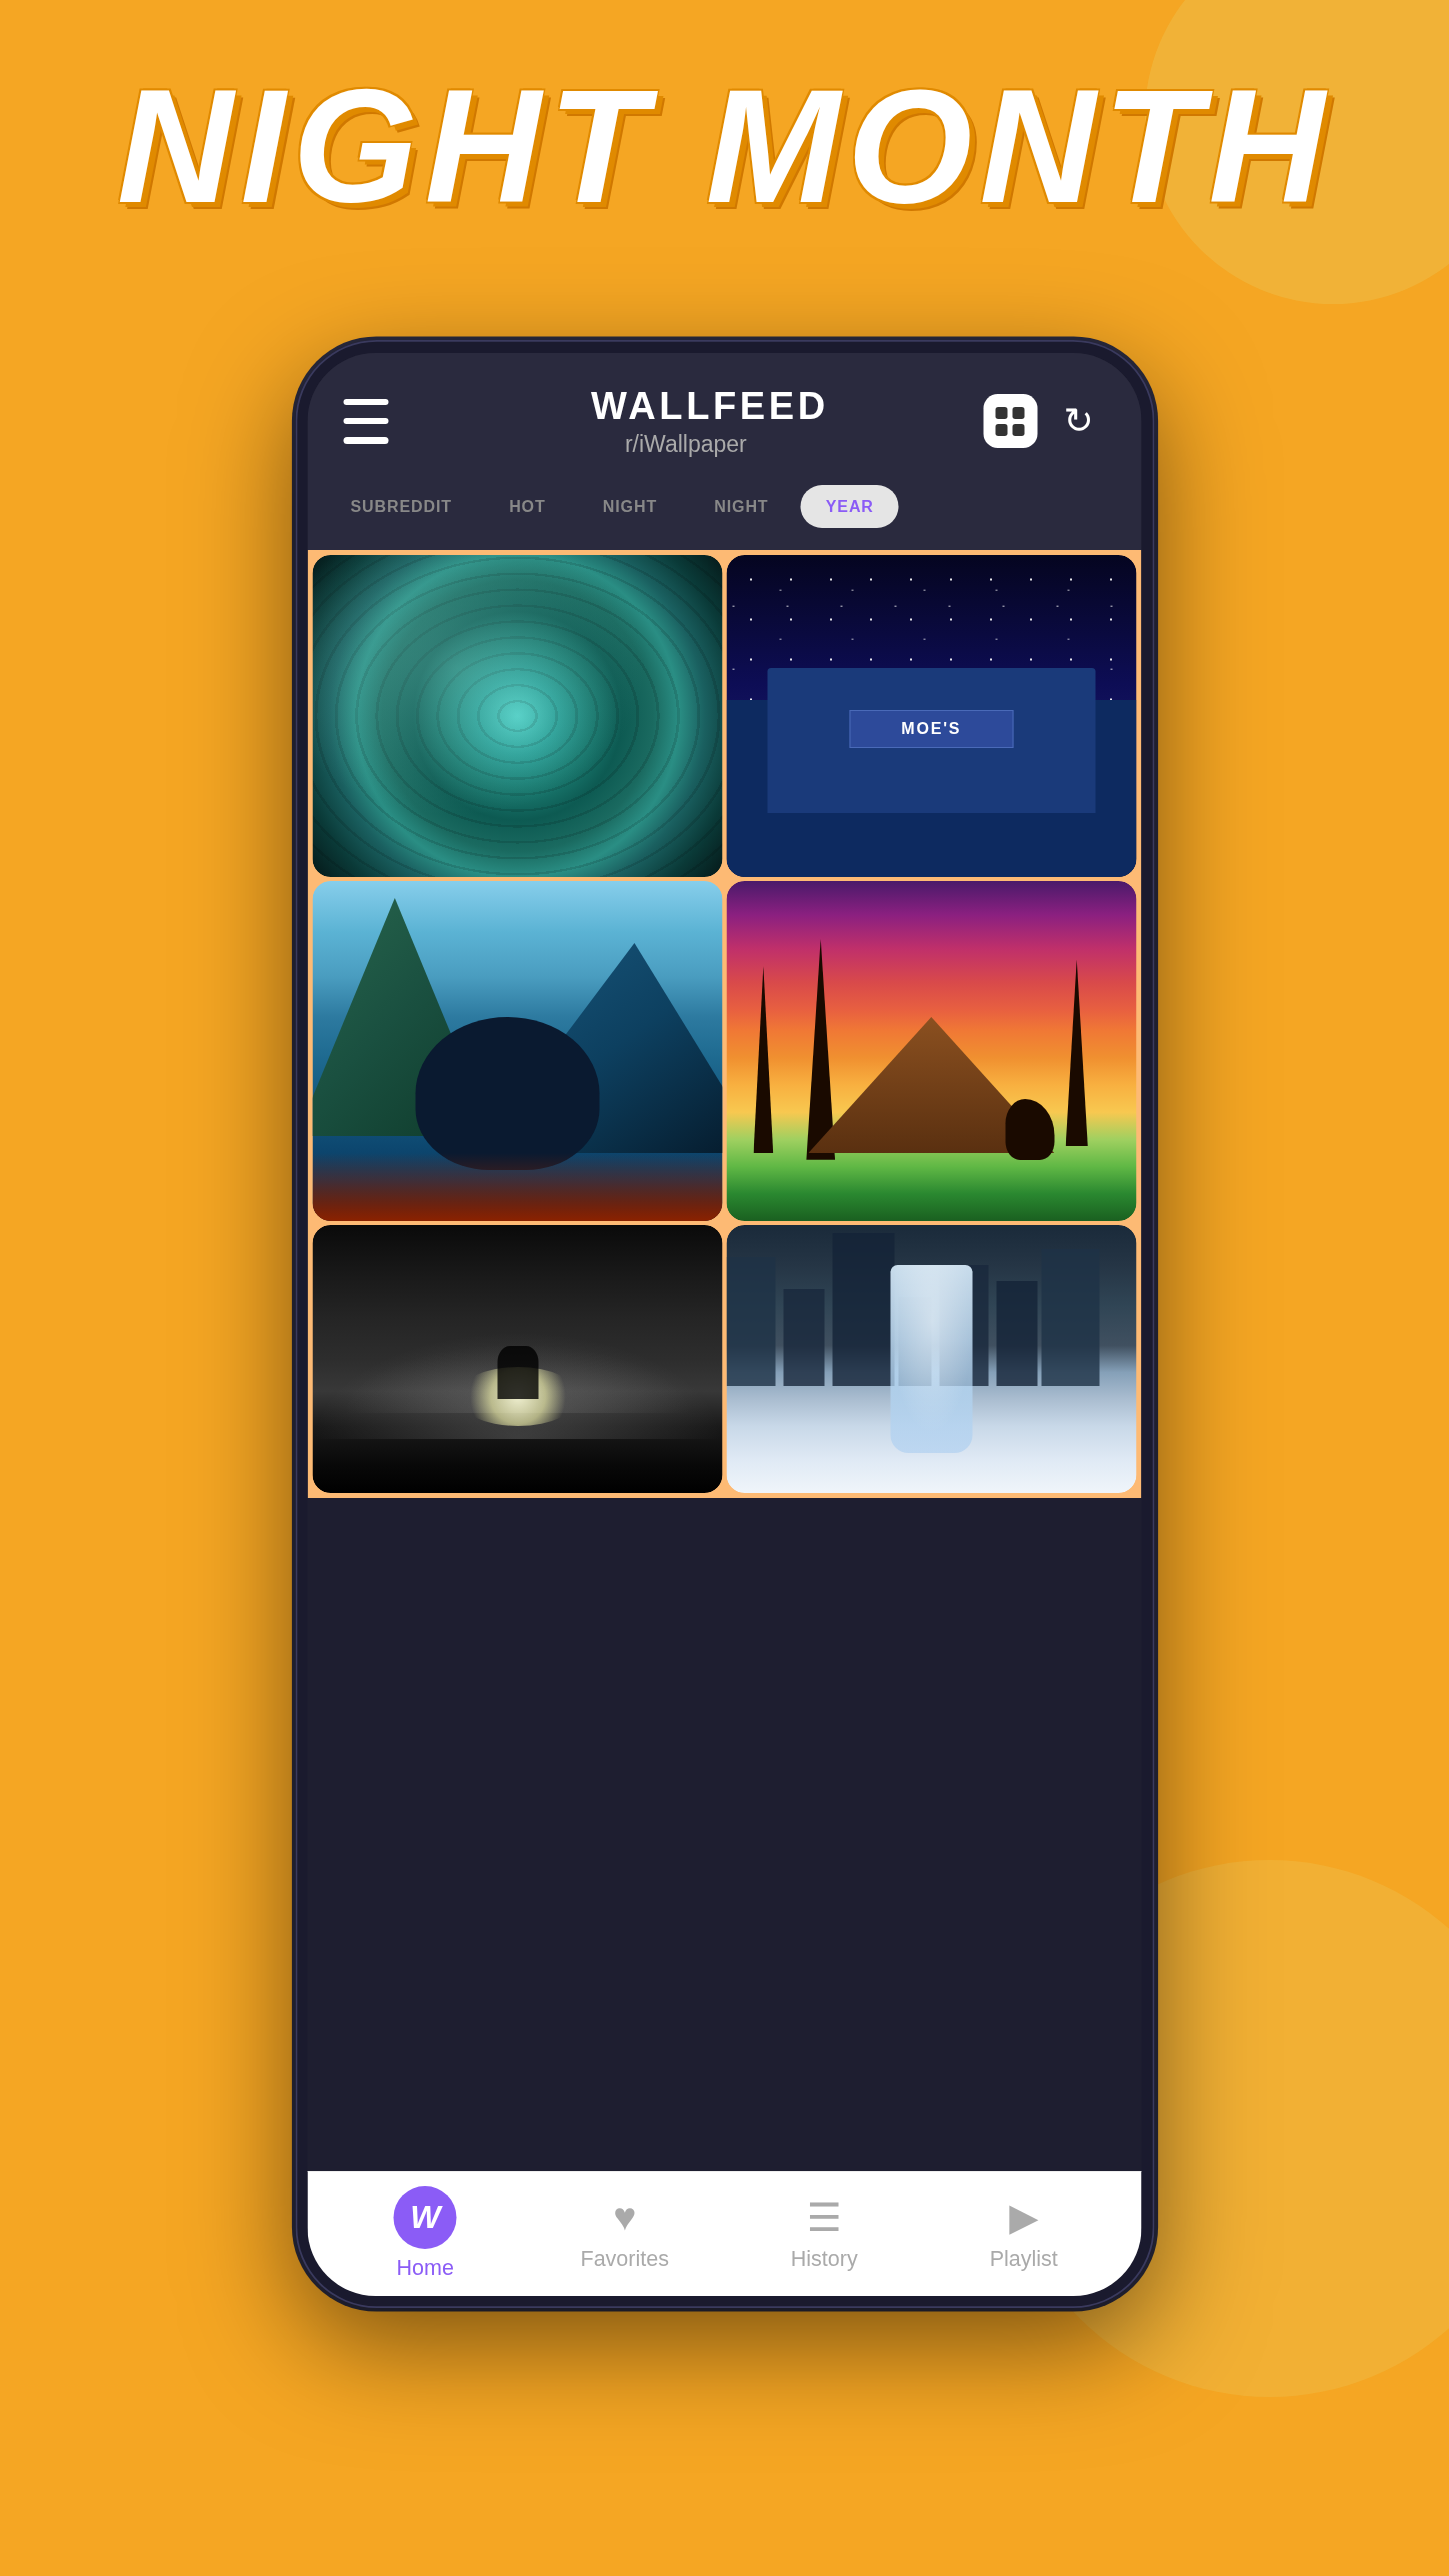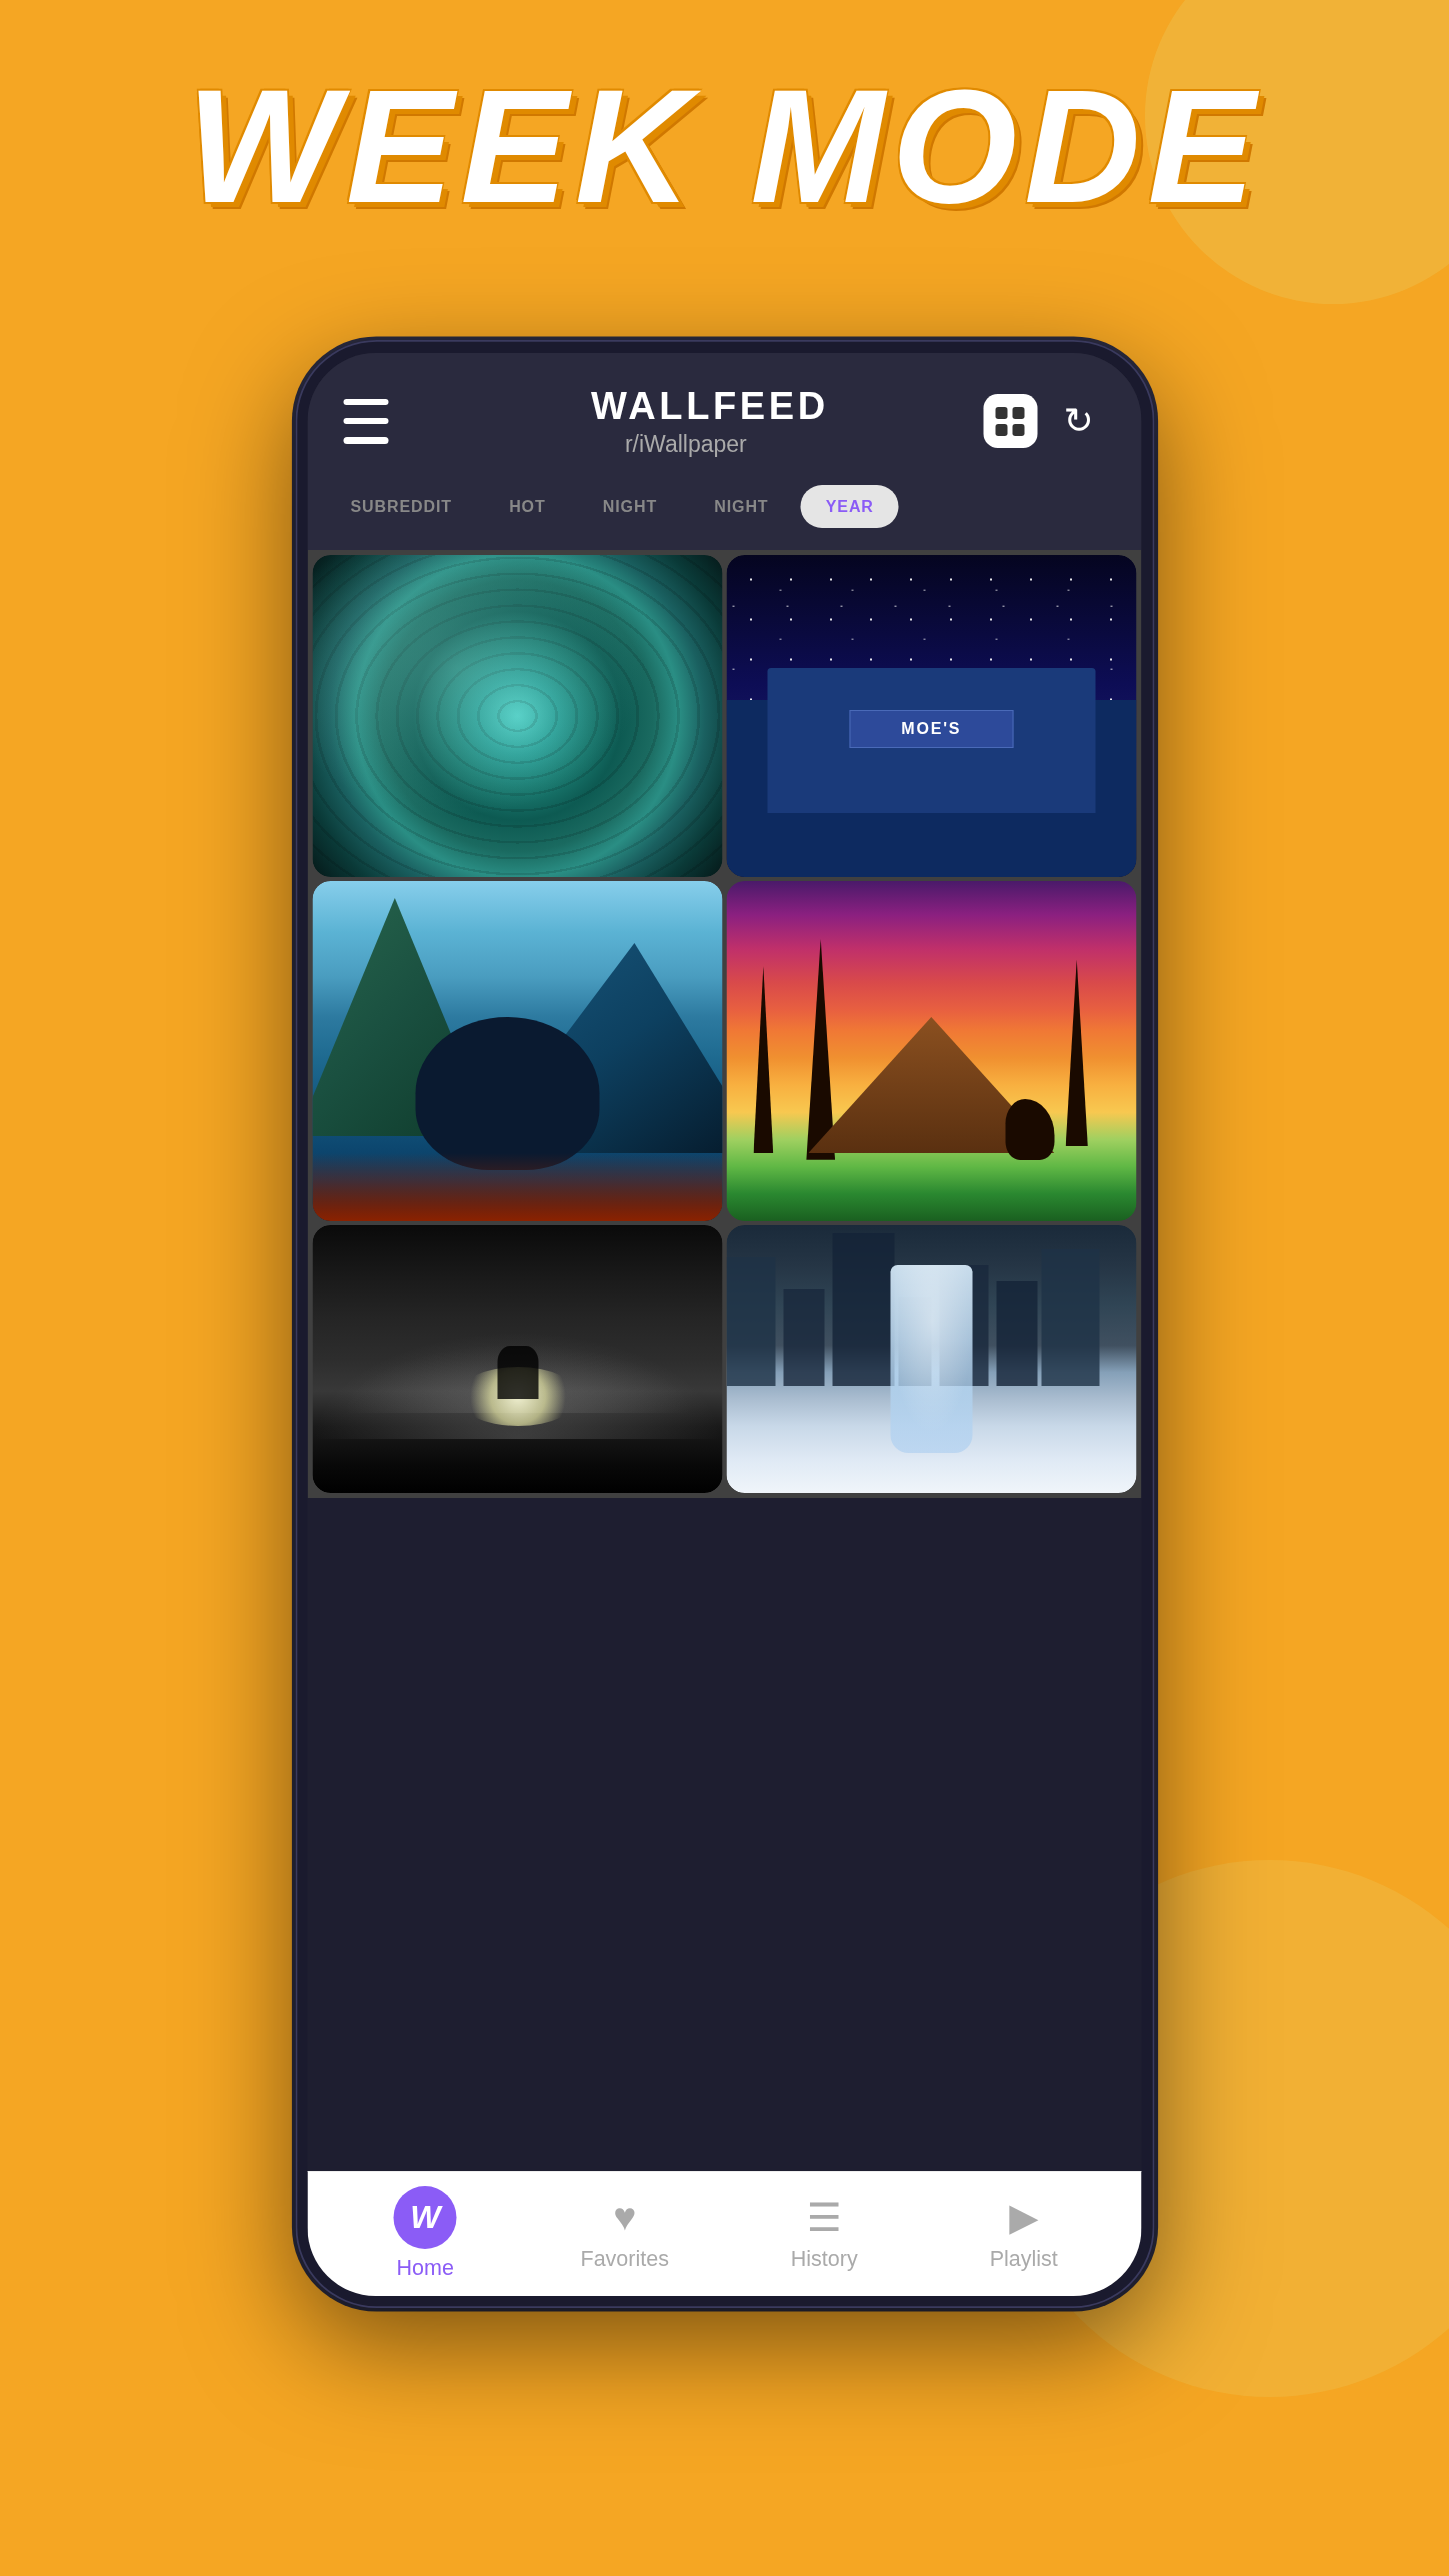--- a/index.html
+++ b/index.html
@@ -201,21 +201,21 @@
       background: #e5e5e5;
       color: #8B5CF6;
     }
 
     
     .image-grid {
       display: grid;
       grid-template-columns: 1fr 1fr;
       gap: 4px;
       padding: 5.4px;
-      background: #404040;
+      background: #fdba74;
       flex: 1;
     }
 
     .grid-item {
       border-radius: 18px;
       overflow: hidden;
       position: relative;
     }
 
     
@@ -278,21 +278,21 @@
       height: calc(100% - 125px);
       overflow: hidden;
     }
   </style>
 </head>
 <body>
 
 <div class="bg-circle-top-right"></div>
 <div class="bg-circle-bottom-right"></div>
 
-<div class="main-title">WEEK MODE</div>
+<div class="main-title">NIGHT MONTH</div>
 
 <div class="phone-wrapper">
   <div class="phone-outer">
     <div class="phone-screen">
 
       <div class="app-header">
         <div class="header-menu-icon">
           <div class="hamburger-line"></div>
           <div class="hamburger-line"></div>
           <div class="hamburger-line"></div>

